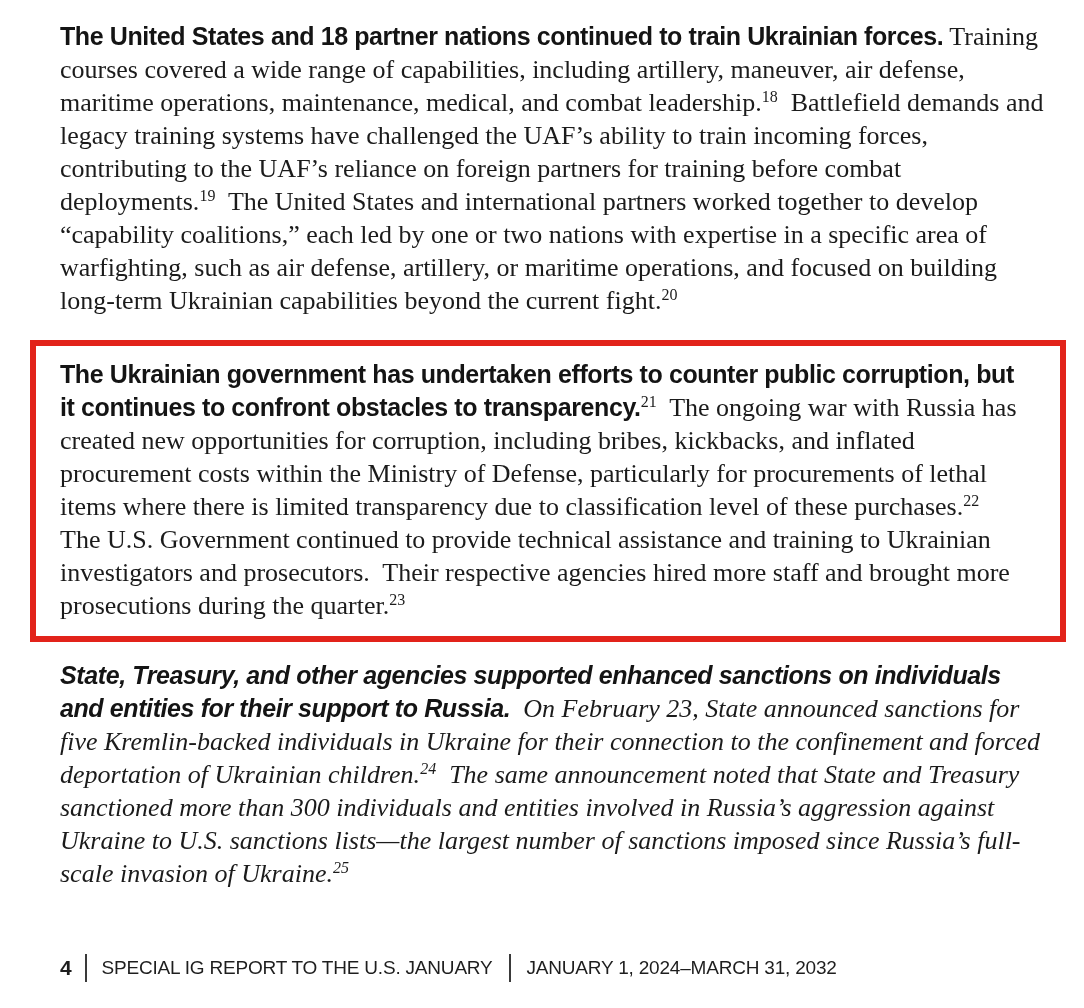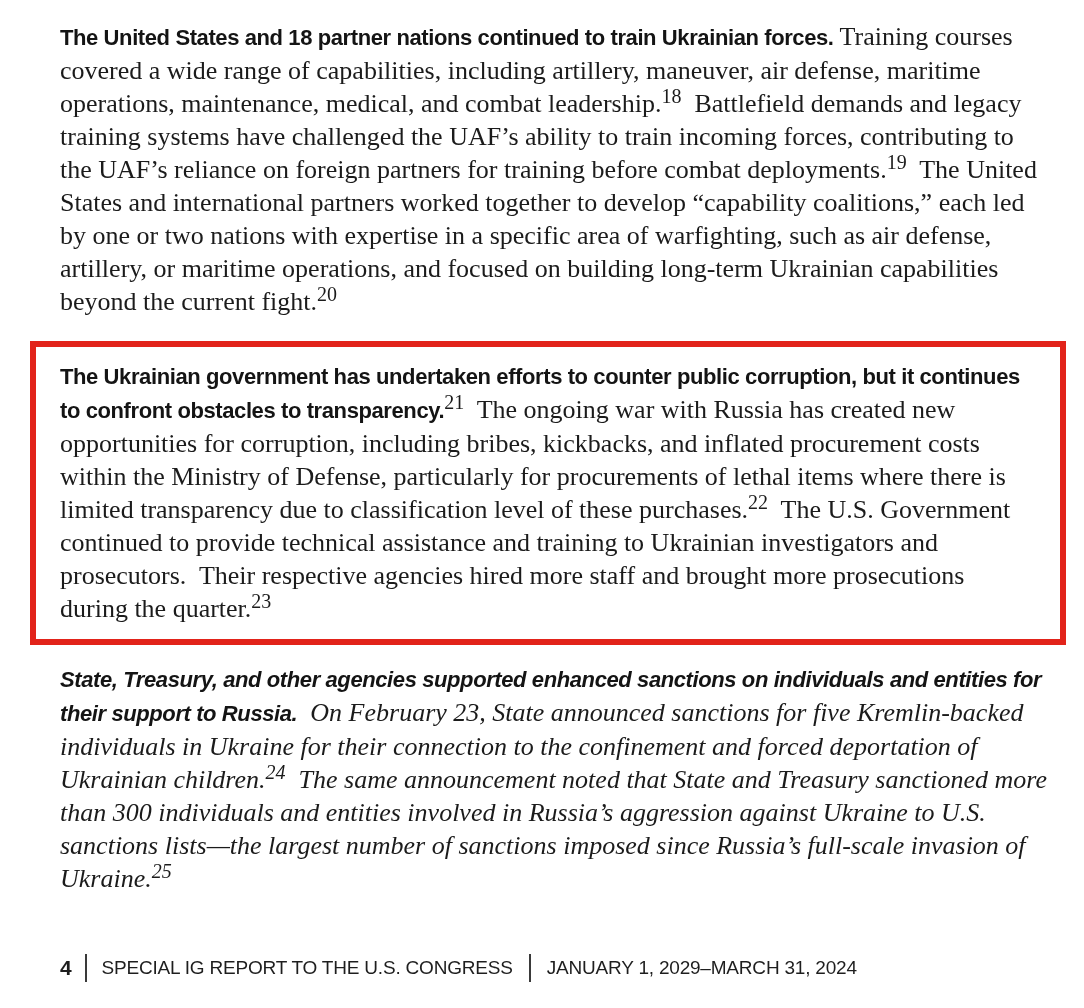--- a/index.html
+++ b/index.html
@@ -20,31 +20,31 @@
   }
   .paragraph {
     font-size: 26px;
     line-height: 33px;
     white-space: pre-wrap;
     text-align: left;
   }
   .run-lead, sup.run-sup + .run-lead {
     font-family: "Liberation Sans", sans-serif;
     font-weight: 700;
-    font-size: 22px;
+    font-size: 25px;
     letter-spacing: -0.4px;
     color: #141414;
     margin-top: 8px;
   }
   .run-body {
     font-family: "Liberation Serif", serif;
   }
   sup.run-sup {
     font-family: "Liberation Serif", serif;
-    font-size: 20px;
+    font-size: 16px;
     line-height: 0;
     vertical-align: 9px;
   }
   .para-training { margin-top: 4px; }
   .highlight-box {
     border-style: solid;
     border-width: 6px;
     margin: 23px 0 17px -30px;
     width: calc(100% + 46px);
     padding: 12px 36px 14px 24px;
@@ -82,18 +82,18 @@
 
   <div class="highlight-box" style="border-color: rgb(226, 35, 26);">
     <p class="paragraph para-corruption"><span class="run-lead">The Ukrainian government has undertaken efforts to counter public corruption, but it continues to confront obstacles to transparency.</span><sup class="run-sup">21</sup><span class="run-body">  The ongoing war with Russia has created new opportunities for corruption, including bribes, kickbacks, and inflated procurement costs within the Ministry of Defense, particularly for procurements of lethal items where there is limited transparency due to classification level of these purchases.</span><sup class="run-sup">22</sup><span class="run-body">  The U.S. Government continued to provide technical assistance and training to Ukrainian investigators and prosecutors.  Their respective agencies hired more staff and brought more prosecutions during the quarter.</span><sup class="run-sup">23</sup></p>
   </div>
 
   <p class="paragraph para-sanctions"><span class="run-lead">State, Treasury, and other agencies supported enhanced sanctions on individuals and entities for their support to Russia.</span><span class="run-body">  On February 23, State announced sanctions for five Kremlin-backed individuals in Ukraine for their connection to the confinement and forced deportation of Ukrainian children.</span><sup class="run-sup">24</sup><span class="run-body">  The same announcement noted that State and Treasury sanctioned more than 300 individuals and entities involved in Russia’s aggression against Ukraine to U.S. sanctions lists—the largest number of sanctions imposed since Russia’s full-scale invasion of Ukraine.</span><sup class="run-sup">25</sup></p>
 
   <div class="footer">
     <span class="page-num">4</span>
     <span class="sep"></span>
-    <span class="report-title">SPECIAL IG REPORT TO THE U.S. CONGRESS</span>
+    <span class="report-title">SPECIAL IG REPORT TO THE U.S. JANUARY</span>
     <span class="sep sep-2"></span>
-    <span class="date-range">JANUARY 1, 2029–MARCH 31, 2024</span>
+    <span class="date-range">JANUARY 1, 2024–MARCH 31, 2032</span>
   </div>
 
 </div>
 
 </body></html>

